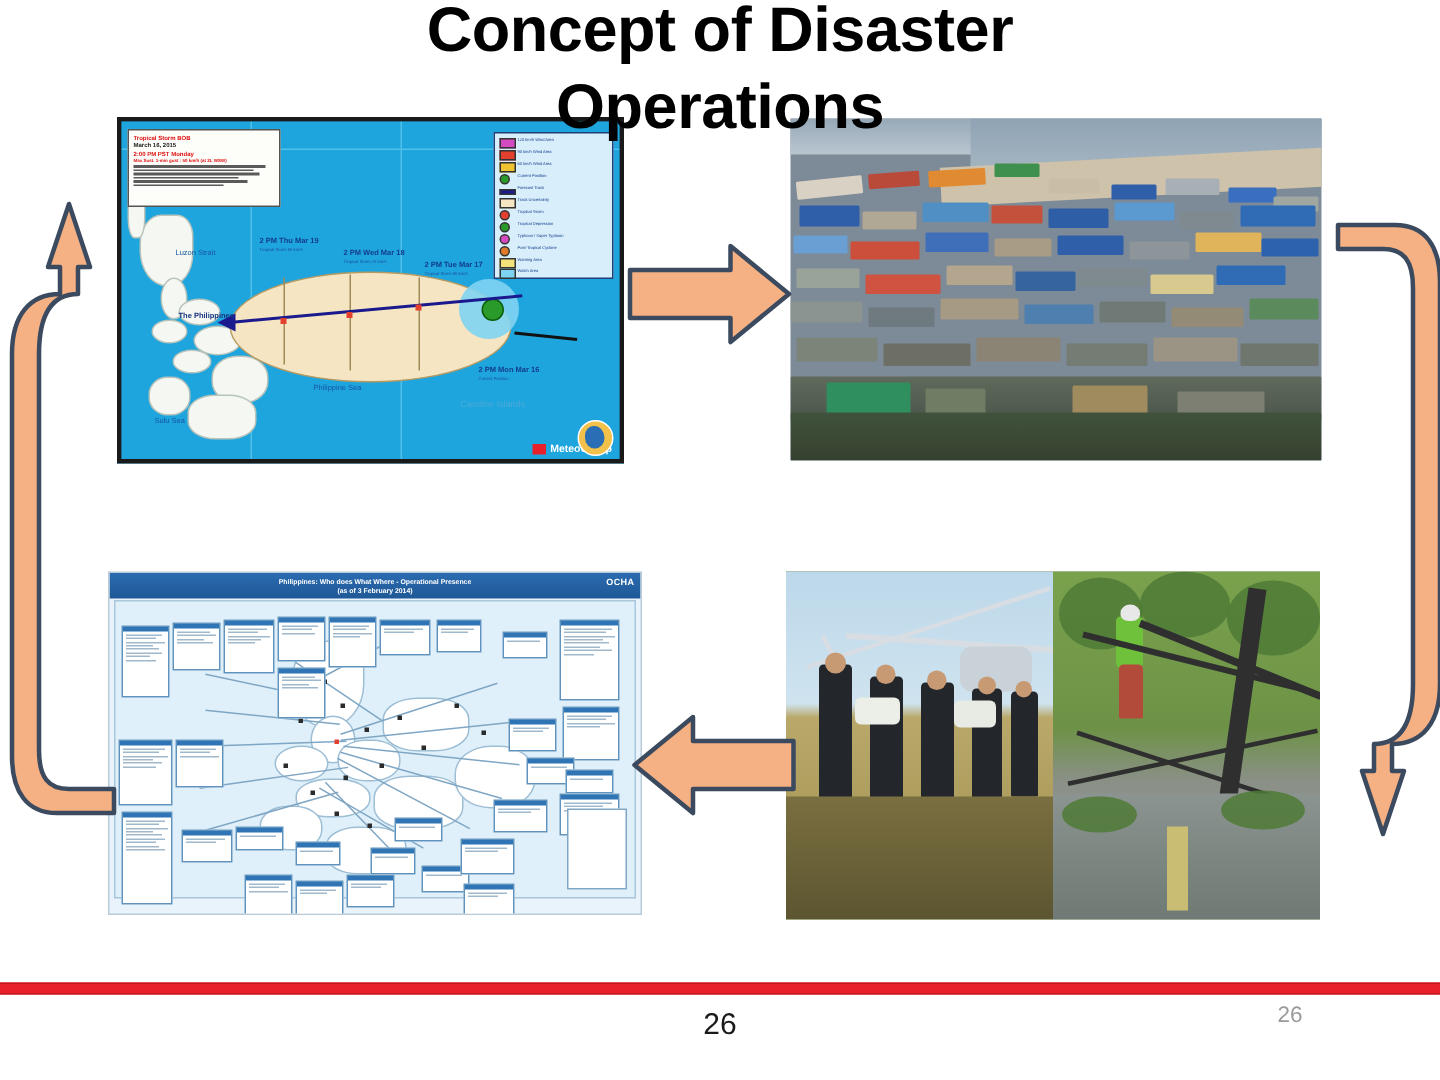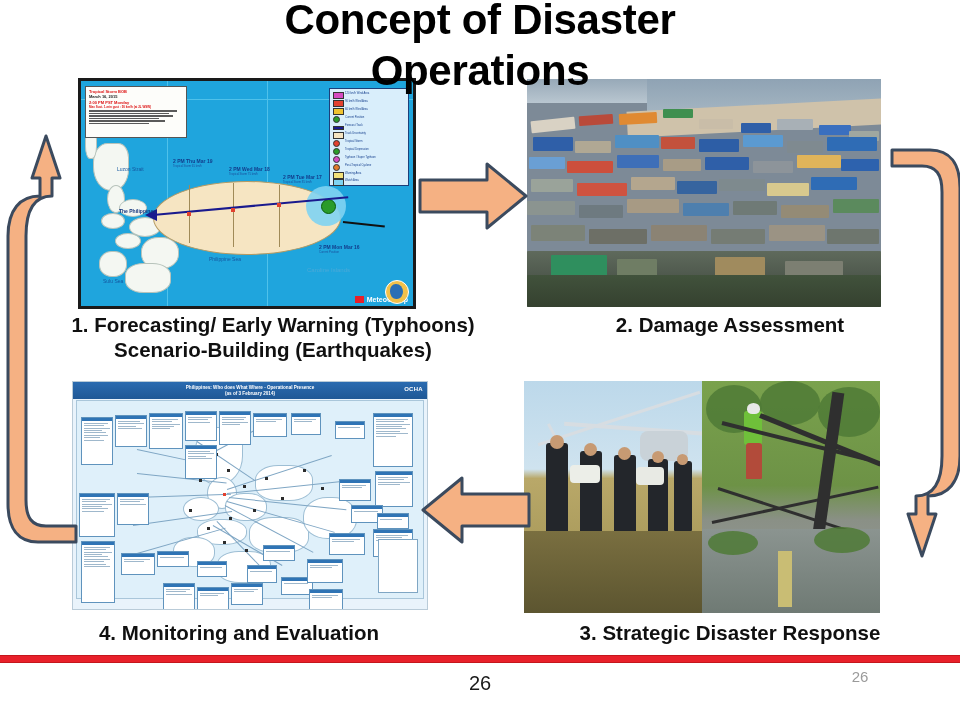--- a/index.html
+++ b/index.html
@@ -696,32 +696,21 @@
       <div class="wire" style="left:16px;top:106px;width:160px;height:3px;transform:rotate(18deg);"></div>
       <div class="wire" style="left:10px;top:140px;width:170px;height:3px;transform:rotate(-12deg);"></div>
       <div class="wire" style="left:120px;top:10px;width:12px;height:150px;transform:rotate(8deg);"></div>
       <div class="rotor" style="left:0px;top:148px;width:178px;height:84px;background:linear-gradient(#8b9490,#6f7a74);"></div>
       <div class="rotor" style="left:76px;top:170px;width:14px;height:56px;background:#c9bd74;"></div>
       <div class="foliage" style="left:6px;top:150px;width:50px;height:24px;"></div>
       <div class="foliage" style="left:112px;top:146px;width:56px;height:26px;"></div>
     </div>
   </div>
 
-  <div class="caption" id="cap1">
-    <div>1. Forecasting/ Early Warning (Typhoons)</div>
-    <div>Scenario-Building (Earthquakes)</div>
-  </div>
   <div class="caption" id="cap2">
-    <div>2. Damage Assessment</div>
-  </div>
-  <div class="caption" id="cap4">
-    <div>4. Monitoring and Evaluation</div>
-  </div>
-  <div class="caption" id="cap3">
-    <div>3. Strategic Disaster Response</div>
   </div>
 
   <svg class="arrow" id="arrow-top" viewBox="0 0 112 76">
     <polygon points="3,22 70,22 70,6 109,38 70,70 70,54 3,54" fill="#f5b183" stroke="#3b4a5e" stroke-width="3" stroke-linejoin="round"></polygon>
   </svg>
 
   <svg class="arrow" id="arrow-bottom" viewBox="0 0 112 76">
     <polygon points="109,22 42,22 42,6 3,38 42,70 42,54 109,54" fill="#f5b183" stroke="#3b4a5e" stroke-width="3" stroke-linejoin="round"></polygon>
   </svg>
 

